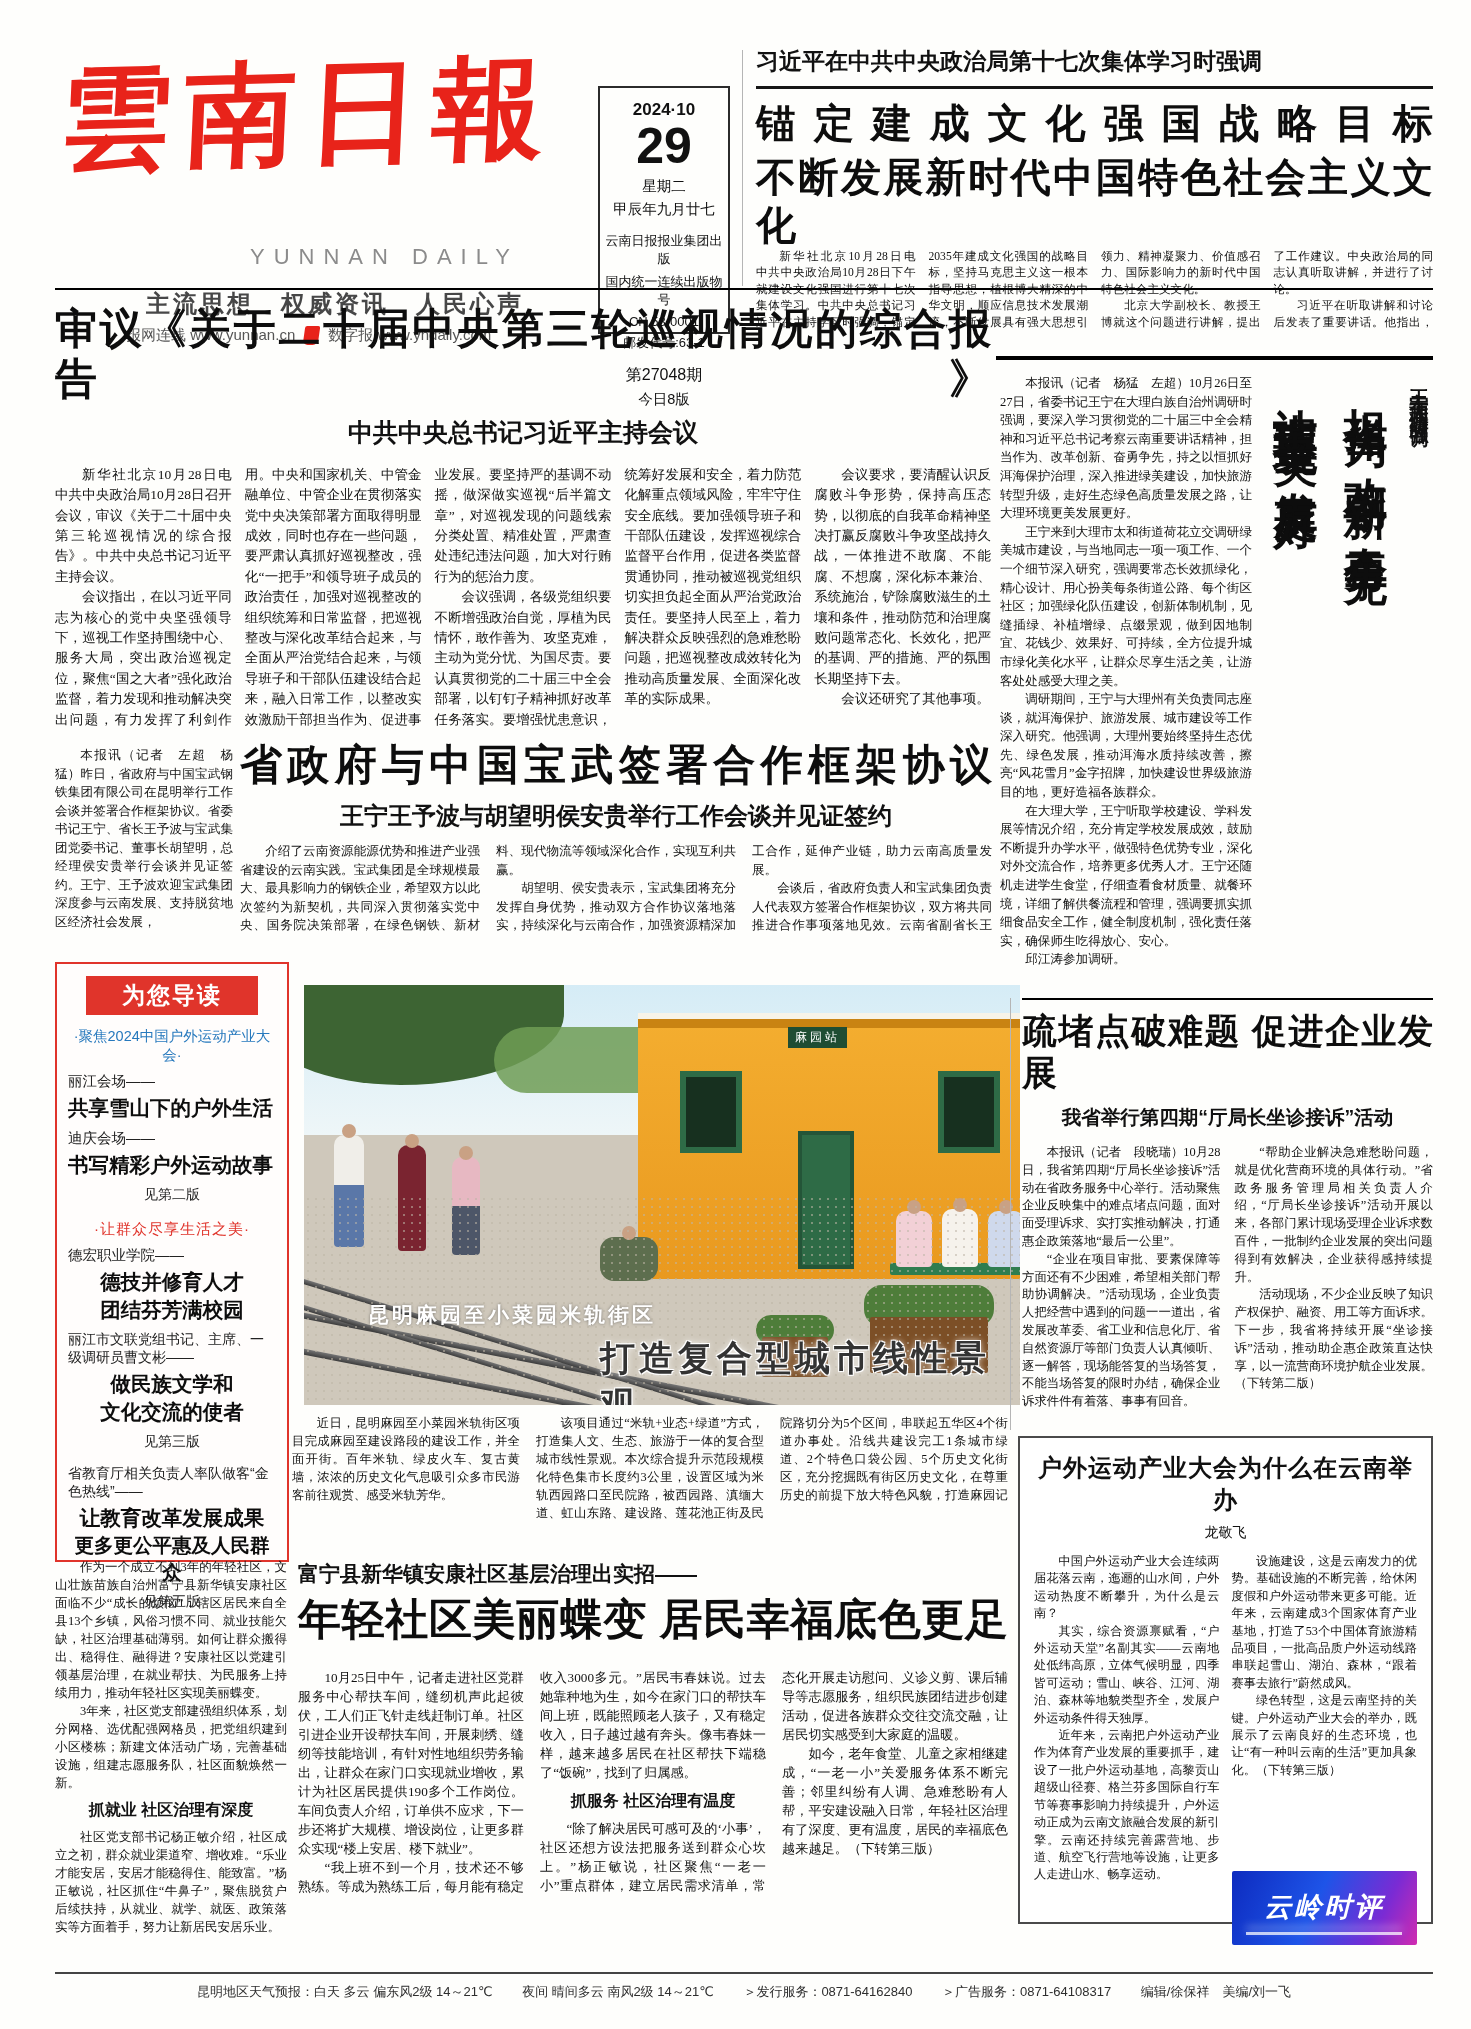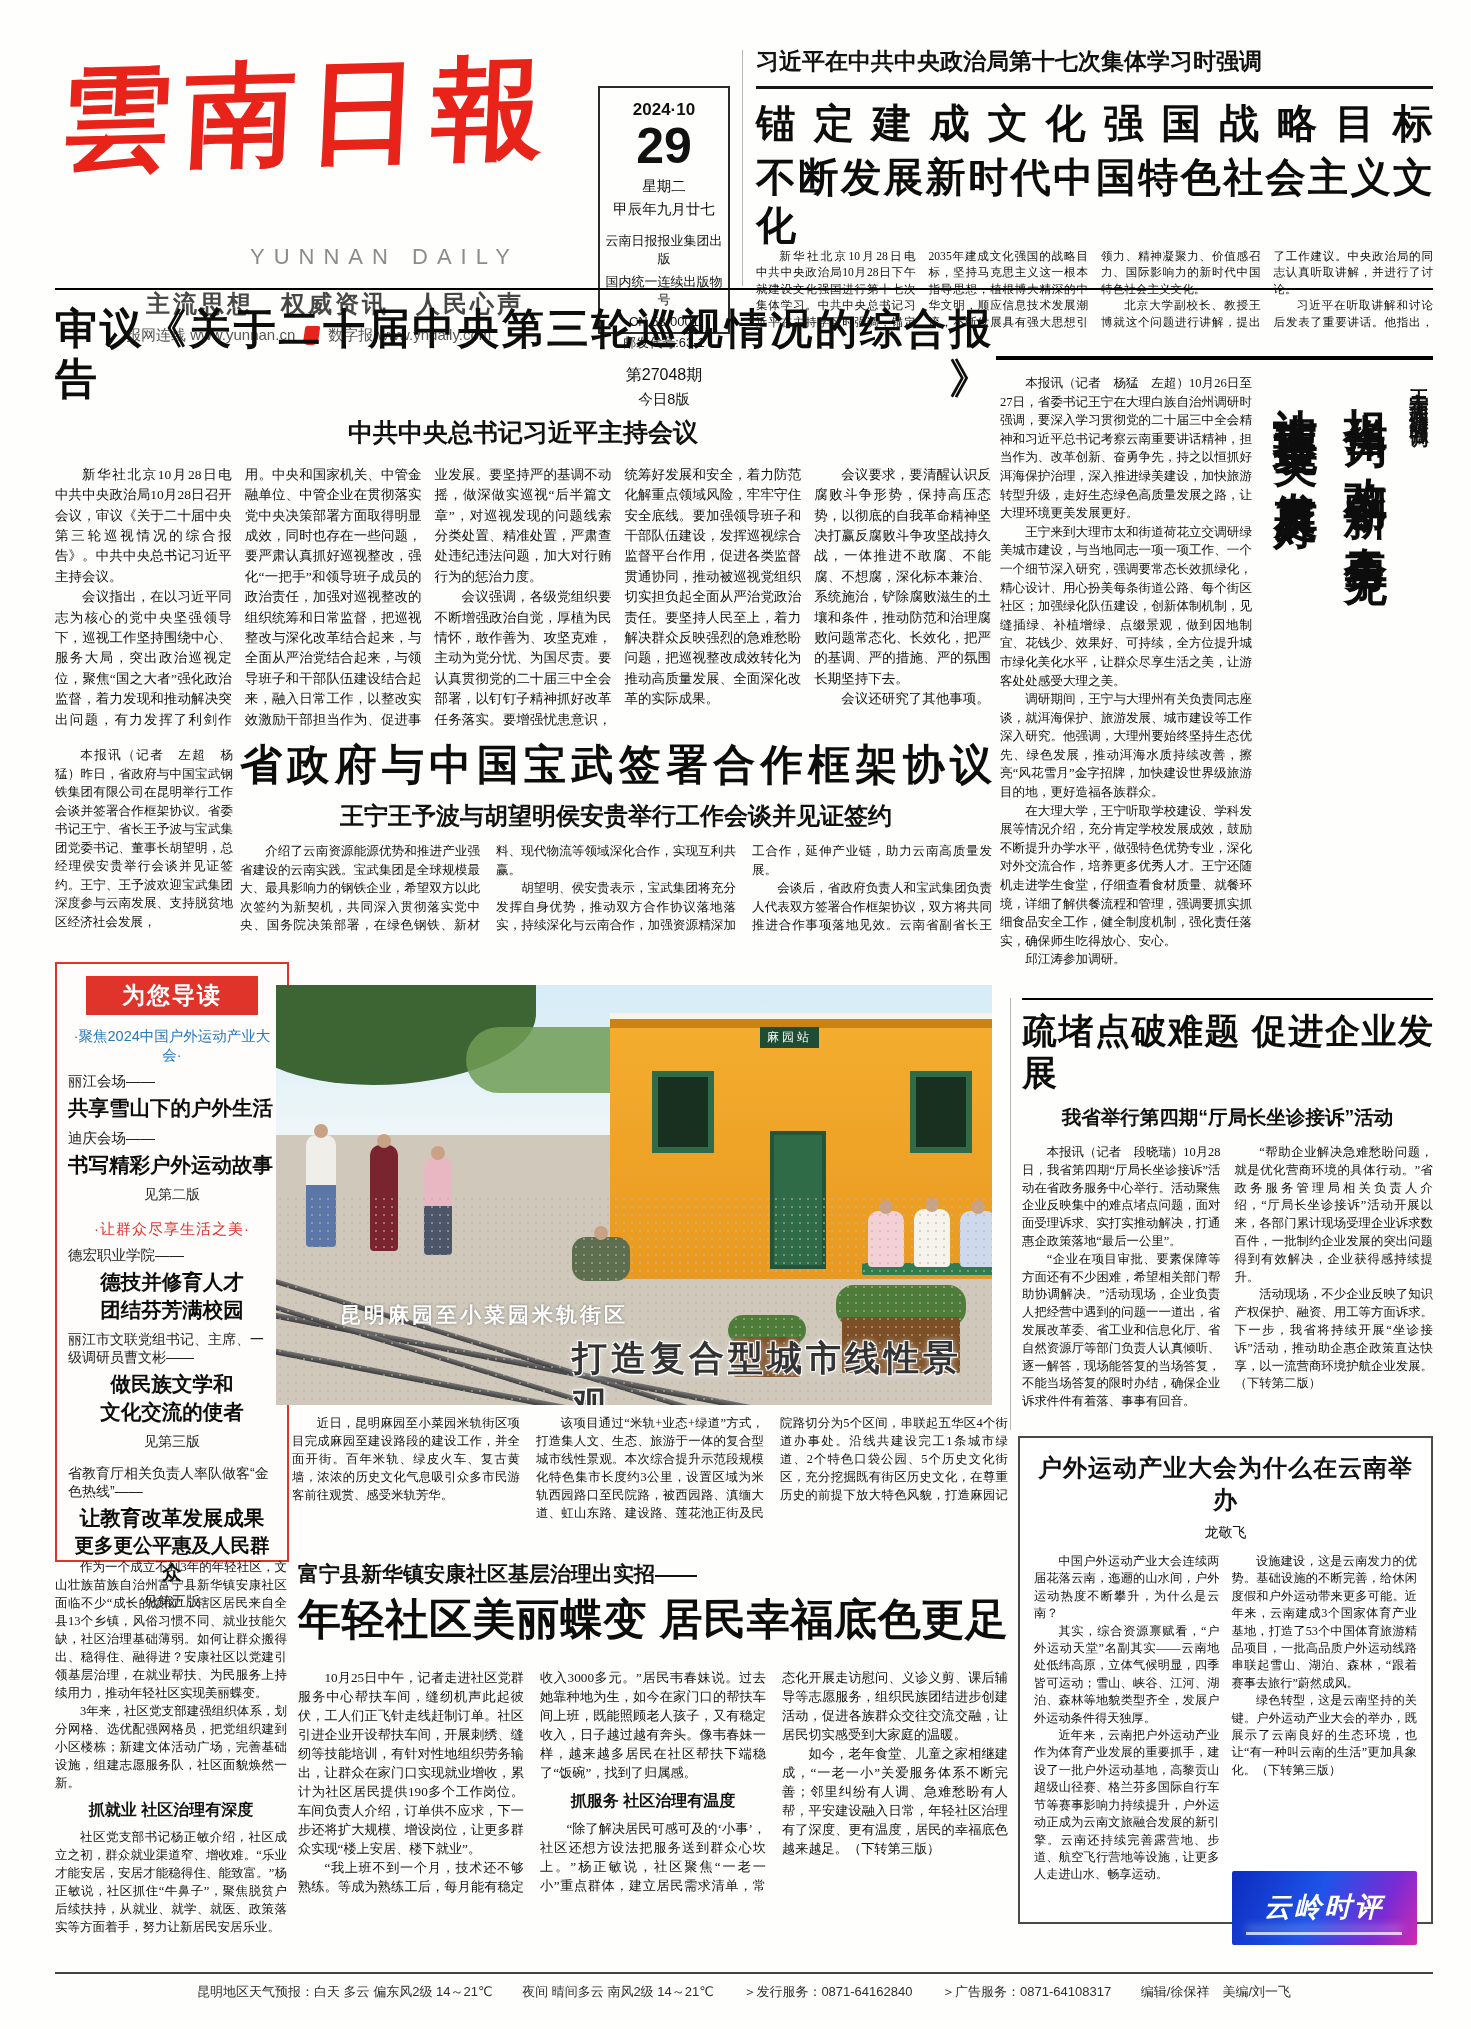--- a/index.html
+++ b/index.html
@@ -203,21 +203,21 @@
     <div class="gpre" style="font-size:14px;">丽江市文联党组书记、主席、一级调研员曹文彬——</div>
     <div class="gtitle gtc">做民族文学和</div>
     <div class="gtitle gtc" style="margin-top:0;">文化交流的使者</div>
     <div class="gref">见第三版</div>
     <div class="gpre" style="margin-top:14px;font-size:14px;">省教育厅相关负责人率队做客“金色热线”——</div>
     <div class="gtitle gtc">让教育改革发展成果</div>
     <div class="gtitle gtc" style="margin-top:0;font-size:19.5px;">更多更公平惠及人民群众</div>
     <div class="gref">见第五版</div>
   </div>
 
-  <div class="abs photo" style="left:276px;top:985px;">
+  <div class="abs photo" style="left:304px;top:985px;">
     <div class="sky"></div>
     <div class="foliage"></div>
     <div class="trees"></div>
     <div class="building">
       <div class="eave"></div>
       <div class="eave2"></div>
       <div class="plaque">麻园站</div>
       <div class="win" style="left:42px;top:58px;"></div>
       <div class="win" style="left:300px;top:58px;"></div>
       <div class="door" style="left:160px;top:118px;"></div>

